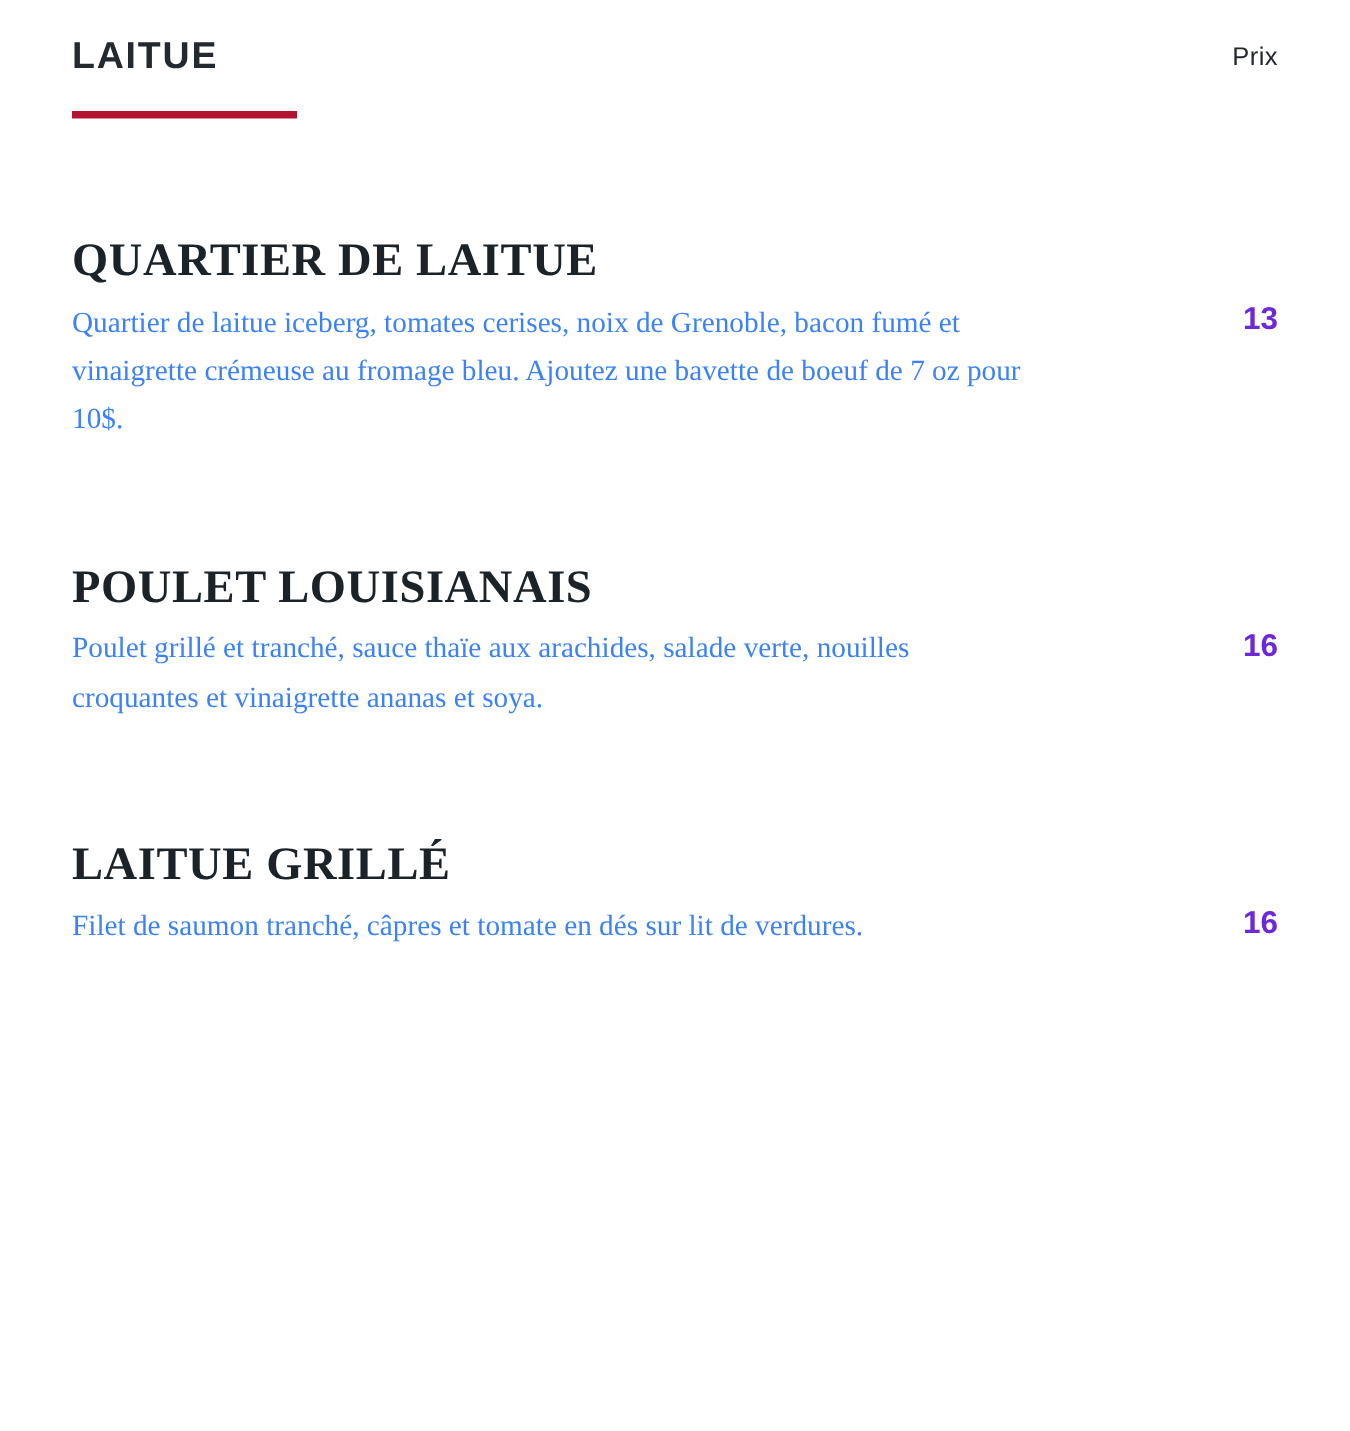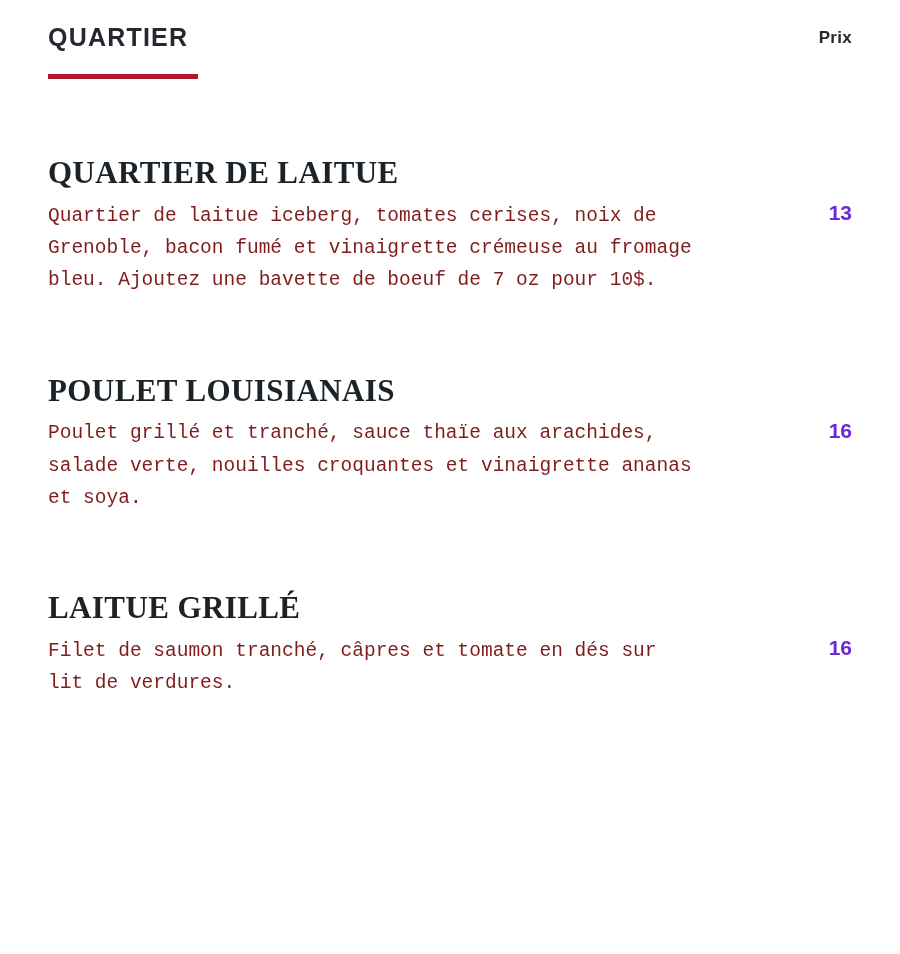--- a/index.html
+++ b/index.html
@@ -38,21 +38,21 @@
     line-height: 1.2;
   }
   .section-rule {
     width: 150px;
     height: 5px;
     background: #b31230;
     margin-top: 22px;
   }
   .price-label {
     font-size: 17px;
-    font-weight: bold;
+    font-weight: normal;
     color: #23292e;
     letter-spacing: .3px;
     padding-top: 6px;
   }
 
   
   .items {
     margin-top: 78px;
   }
   .item {
@@ -68,45 +68,45 @@
   .item-name {
     font-family: "Liberation Serif", serif;
     font-size: 31px;
     font-weight: bold;
     color: #1c2328;
     letter-spacing: .4px;
     margin: 0 0 10px 0;
     line-height: 1.05;
   }
   .item-desc {
-    font-family: Liberation Mono, monospace;
+    font-family: Liberation Serif, serif;
     font-size: 19.5px;
     line-height: 1.66;
-    color: #7f1d1d;
+    color: #3b82f6;
     margin: 0;
     max-width: 645px;
   }
   .item-price {
     font-size: 21px;
     font-weight: bold;
     color: #6d28d9;
     min-width: 40px;
     text-align: right;
     padding-top: 44px;
     white-space: nowrap;
   }
 </style>
 </head>
 <body>
 
 <div class="menu">
 
   <div class="section-header">
     <div>
-      <h1 class="section-title">QUARTIER</h1>
+      <h1 class="section-title">LAITUE</h1>
       <div class="section-rule"></div>
     </div>
     <div class="price-label">Prix</div>
   </div>
 
   <div class="items">
 
     <div class="item">
       <div class="item-text">
         <h2 class="item-name">QUARTIER DE LAITUE</h2>

